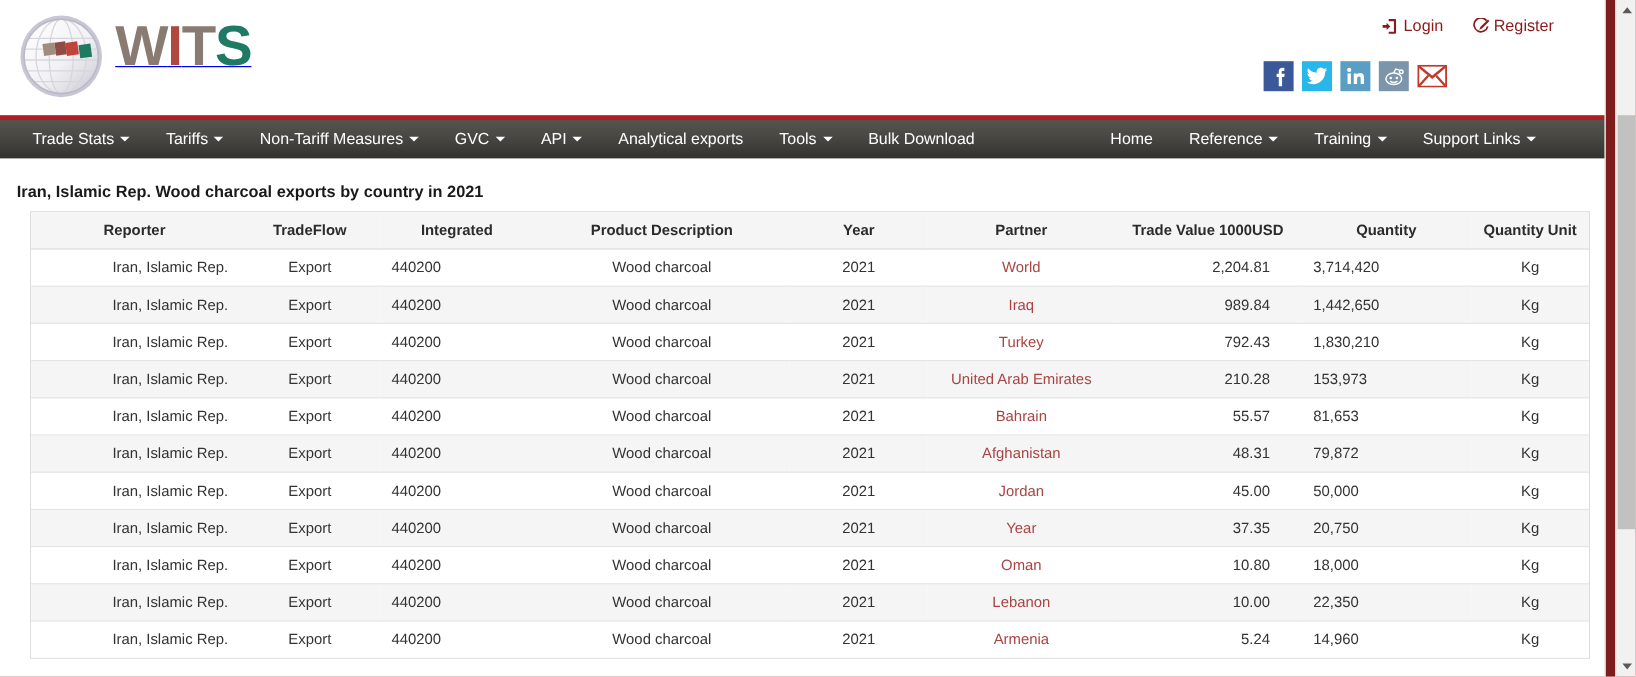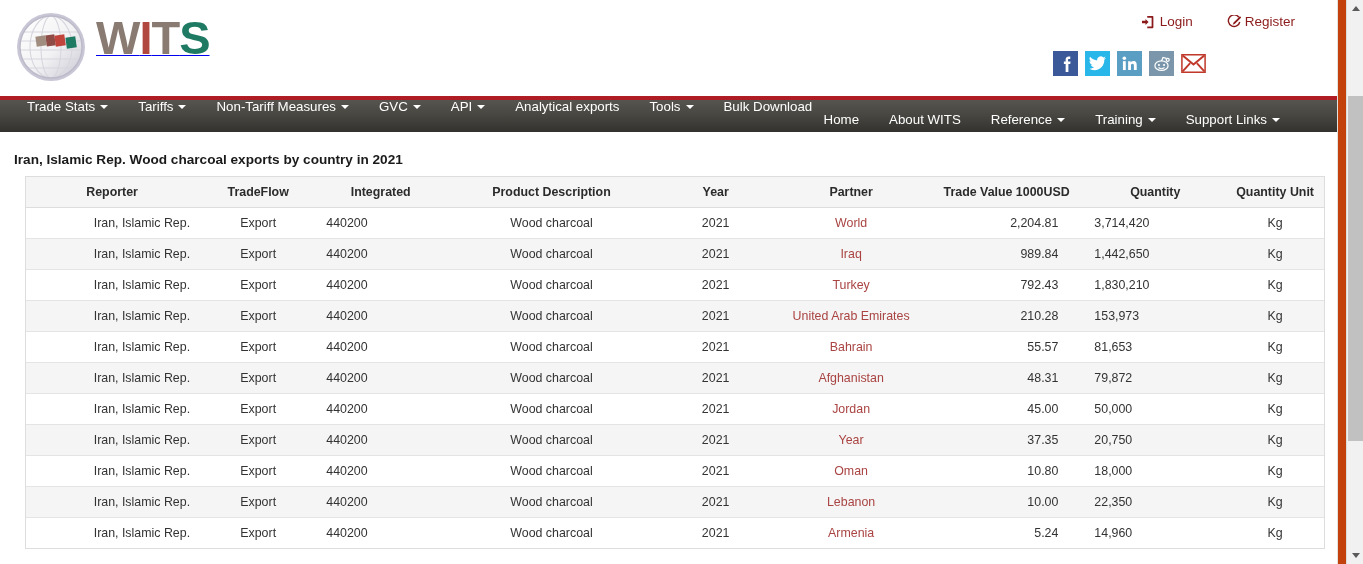--- a/index.html
+++ b/index.html
@@ -9,21 +9,21 @@
     width: 1363px; height: 564px;
     overflow: hidden;
     background: #ffffff;
     font-family: "Liberation Sans", sans-serif;
   }
 
   #page {
     position: relative;
     width: 1363px;
     height: 564px;
-    background: #c2410c;
+    background: #7f1d1d;
   }
 
   
   .page-container {
     position: absolute;
     left: 0; top: 0;
     width: 1338px;
     height: 564px;
     background: #fff;
     border-right: 1px solid #e3e1de;
@@ -78,21 +78,21 @@
     letter-spacing: -0.2px;
     white-space: nowrap;
   }
 
   
   .auth-links {
     position: absolute;
     right: 42px;
     top: 14px;
     display: flex;
-    gap: 34px;
+    gap: 24px;
     align-items: center;
   }
   .auth-link {
     color: #8b1a1a;
     font-size: 13.5px;
     text-decoration: none;
     display: flex;
     align-items: center;
     gap: 4px;
     cursor: pointer;
@@ -122,21 +122,20 @@
   .si-mail   { background: #ffffff; }
 
   
   .navbar {
     position: relative;
     height: 36px;
     background: linear-gradient(to bottom, #55544f 0%, #494843 42%, #33322e 100%);
     border-top: 4px solid #b01c23;
     display: flex;
     align-items: stretch;
-    flex-direction: column;
   }
   .nav-group { display: flex; align-items: stretch; }
   .nav-left  { padding-left: 12px; }
   .nav-right { margin-left: auto; padding-right: 42px; }
 
   .nav-item {
     display: flex;
     align-items: center;
     padding: 0 15px;
     color: #ffffff;
@@ -394,23 +393,20 @@
           </a>
         <a class="nav-item" href="#">
             <span>Bulk Download</span>
           </a>
       </div>
       <div class="nav-group nav-right">
         <a class="nav-item" href="#">
             <span>Home</span>
           </a>
         <a class="nav-item" href="#">
-            <span>About WITS</span>
-          </a>
-        <a class="nav-item" href="#">
             <span>Reference</span>
             <i class="caret"></i>
           </a>
         <a class="nav-item" href="#">
             <span>Training</span>
             <i class="caret"></i>
           </a>
         <a class="nav-item" href="#">
             <span>Support Links</span>
             <i class="caret"></i>

